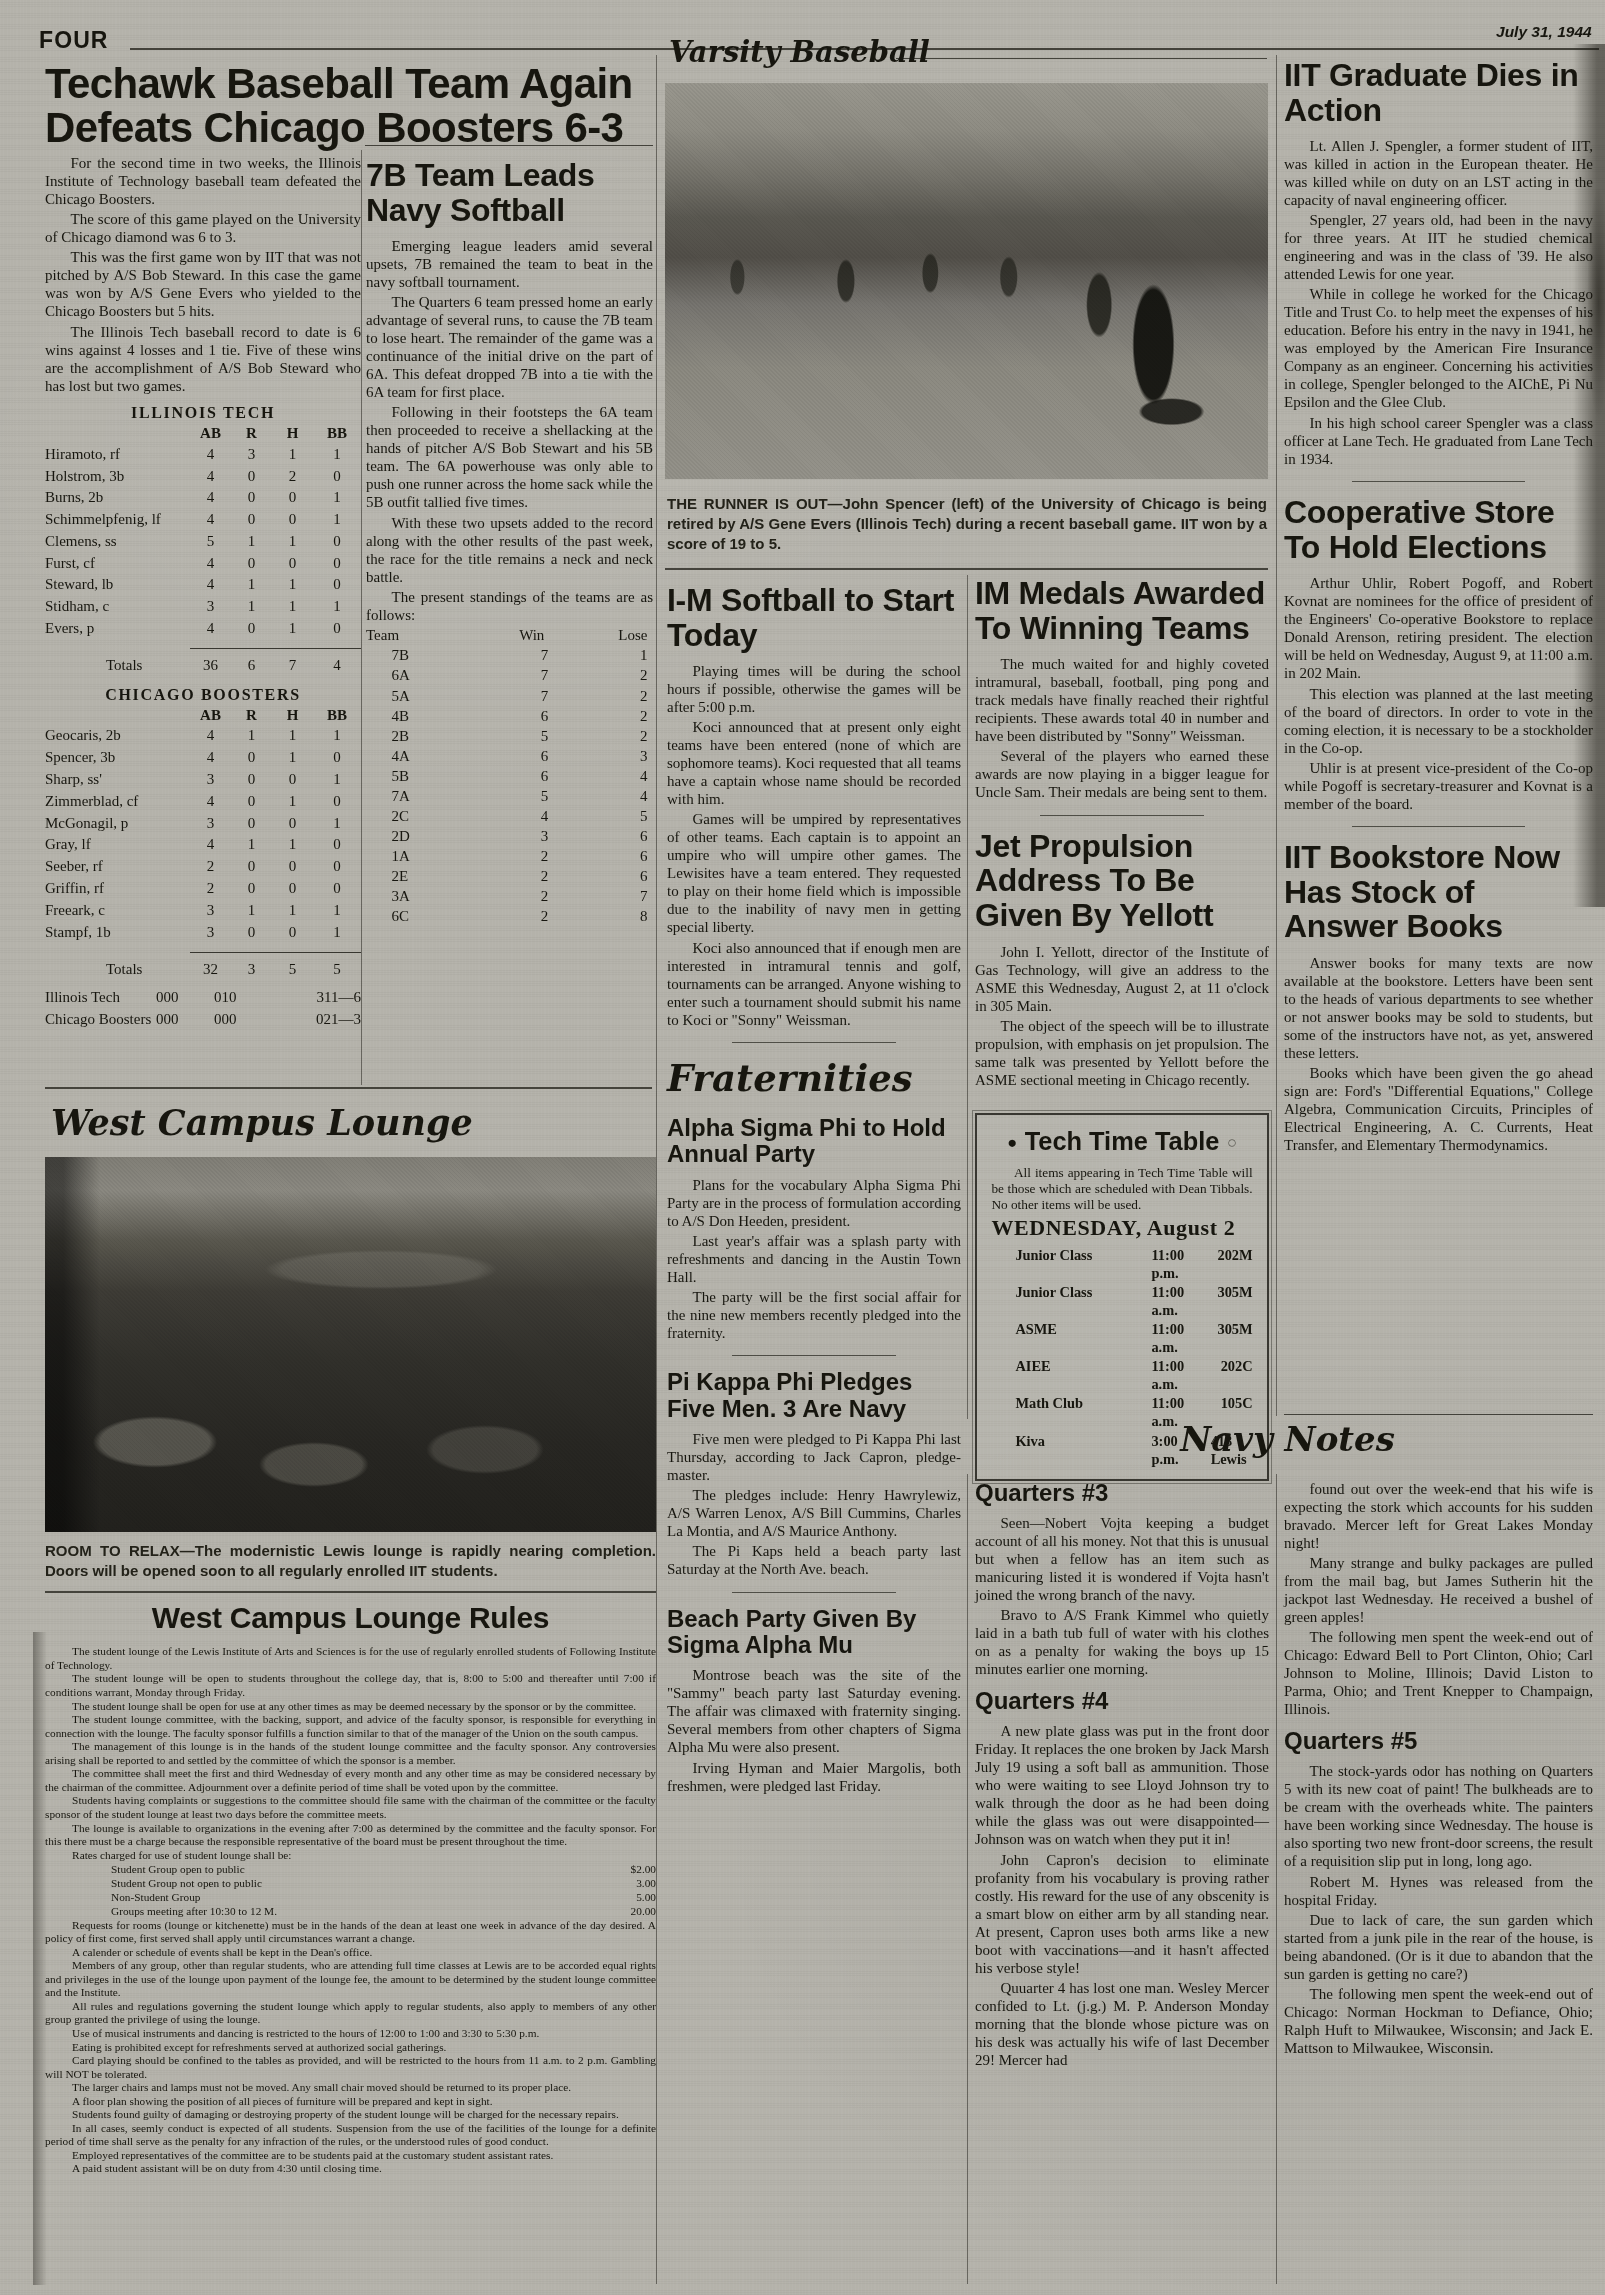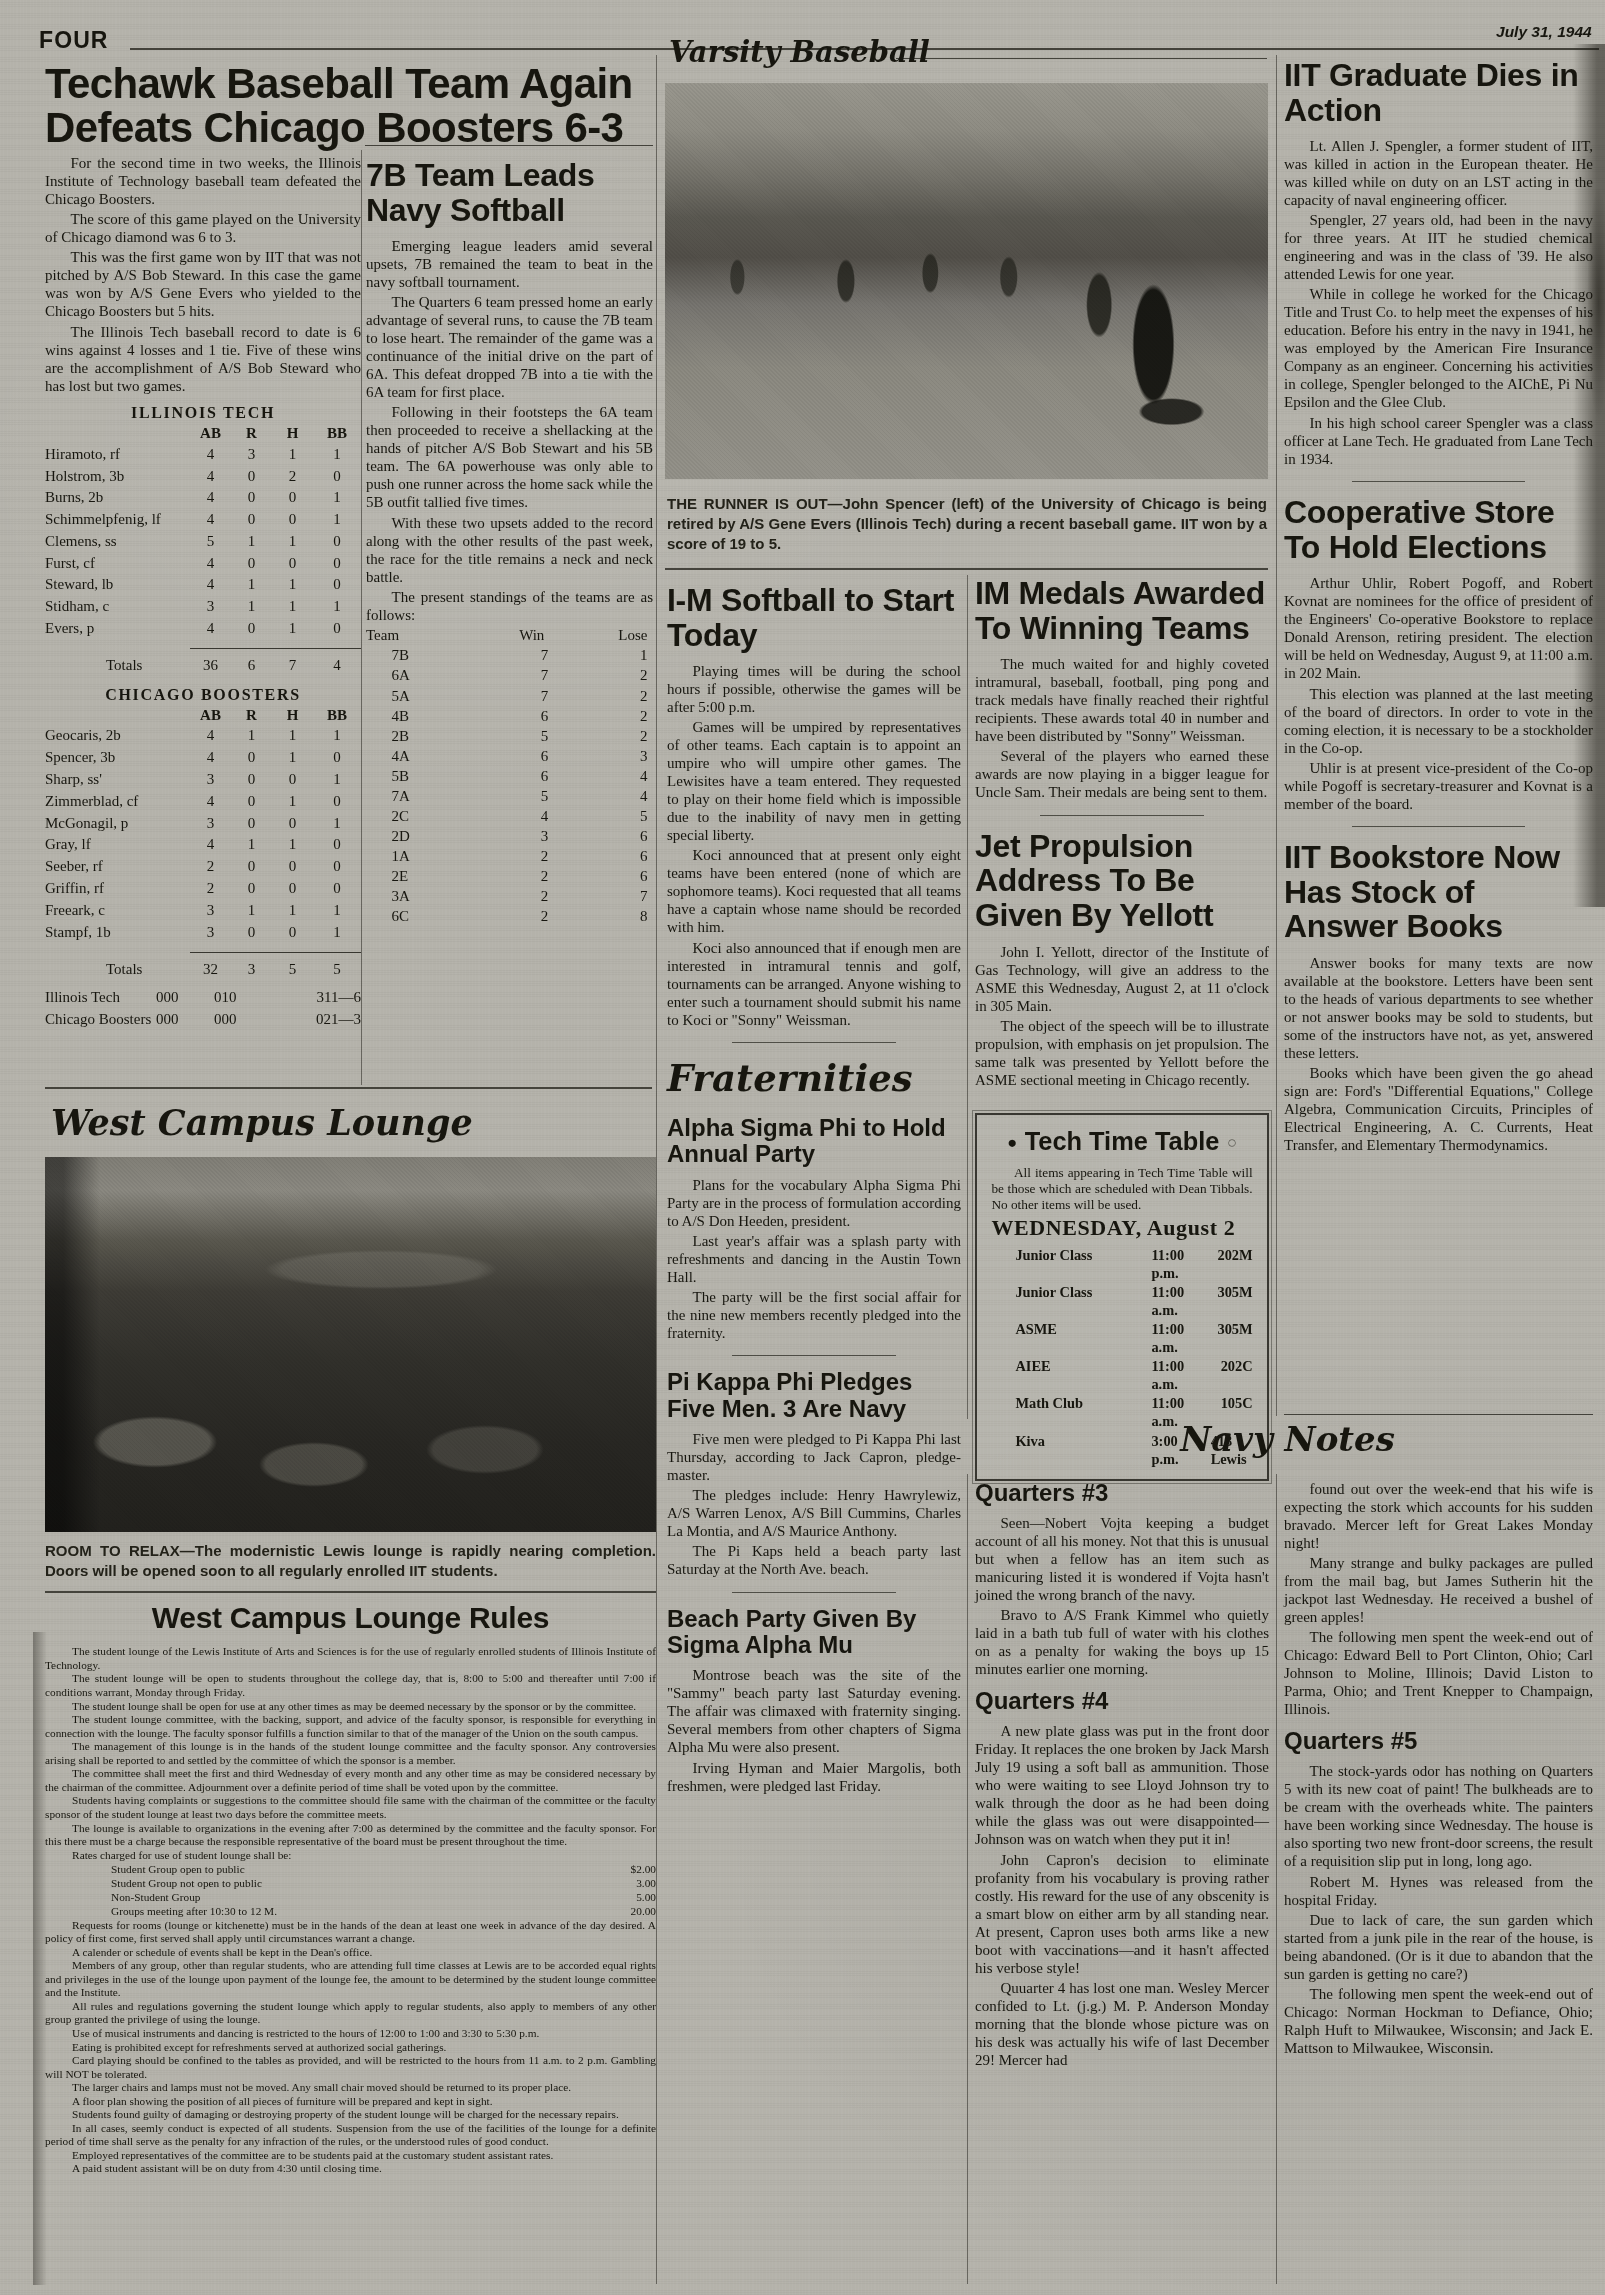--- a/index.html
+++ b/index.html
@@ -407,22 +407,22 @@
   <h2 class="abs script" style="left:669px;top:35px;font-size:29px;margin:0;">Varsity Baseball</h2>
   <div class="hrule thin" style="left:896px;top:58px;width:371px;"></div>
   <div class="photo photo-baseball" style="left:665px;top:83px;width:603px;height:396px;"></div>
   <p class="abs caption" style="left:667px;top:494px;width:600px;margin:0;">THE RUNNER IS OUT—John Spencer (left) of the University of Chicago is being retired by A/S Gene Evers (Illinois Tech) during a recent baseball game. IIT won by a score of 19 to 5.</p>
   <div class="hrule" style="left:665px;top:568px;width:603px;"></div>
 
   <section class="abs body-text" style="left:667px;top:583px;width:294px;">
     <h2 class="h2">I-M Softball to Start Today</h2>
     <div>
         <p>Playing times will be during the school hours if possible, otherwise the games will be after 5:00 p.m.</p>
+        <p>Koci announced that at present only eight teams have been entered (none of which are sophomore teams). Koci requested that all teams have a captain whose name should be recorded with him.</p>
         <p>Games will be umpired by representatives of other teams. Each captain is to appoint an umpire who will umpire other games. The Lewisites have a team entered. They requested to play on their home field which is impossible due to the inability of navy men in getting special liberty.</p>
-        <p>Koci announced that at present only eight teams have been entered (none of which are sophomore teams). Koci requested that all teams have a captain whose name should be recorded with him.</p>
         <p>Koci also announced that if enough men are interested in intramural tennis and golf, tournaments can be arranged. Anyone wishing to enter such a tournament should submit his name to Koci or "Sonny" Weissman.</p>
       </div>
     <hr class="divider">
     <h2 class="script" style="font-size:37px;text-align:left;margin:5.5px 0 14.4px 0;">Fraternities</h2>
     <h3 class="h3">Alpha Sigma Phi to Hold Annual Party</h3>
     <div>
         <p>Plans for the vocabulary Alpha Sigma Phi Party are in the process of formulation according to A/S Don Heeden, president.</p>
         <p>Last year's affair was a splash party with refreshments and dancing in the Austin Town Hall.</p>
         <p>The party will be the first social affair for the nine new members recently pledged into the fraternity.</p>
       </div>
@@ -550,21 +550,21 @@
 
   <div class="hrule" style="left:45px;top:1087px;width:607px;"></div>
   <h2 class="abs script" style="left:51px;top:1102px;font-size:35px;margin:0;">West Campus Lounge</h2>
   <div class="photo photo-lounge" style="left:45px;top:1157px;width:611px;height:375px;"></div>
   <p class="abs caption" style="left:45px;top:1541px;width:611px;margin:0;">ROOM TO RELAX—The modernistic Lewis lounge is rapidly nearing completion. Doors will be opened soon to all regularly enrolled IIT students.</p>
   <div class="hrule" style="left:45px;top:1591px;width:611px;"></div>
 
   <section class="abs" style="left:45px;top:1602px;width:611px;">
     <h2 class="h2" style="text-align:center;font-size:30px;margin-bottom:11px;">West Campus Lounge Rules</h2>
     <div class="rules-text">
-        <p>The student lounge of the Lewis Institute of Arts and Sciences is for the use of regularly enrolled students of Illinois Institute of Technology.</p>
+        <p>The student lounge of the Lewis Institute of Arts and Sciences is for the use of regularly enrolled students of Following Institute of Technology.</p>
         <p>The student lounge will be open to students throughout the college day, that is, 8:00 to 5:00 and thereafter until 7:00 if conditions warrant, Monday through Friday.</p>
         <p>The student lounge shall be open for use at any other times as may be deemed necessary by the sponsor or by the committee.</p>
         <p>The student lounge committee, with the backing, support, and advice of the faculty sponsor, is responsible for everything in connection with the lounge. The faculty sponsor fulfills a function similar to that of the manager of the Union on the south campus.</p>
         <p>The management of this lounge is in the hands of the student lounge committee and the faculty sponsor. Any controversies arising shall be reported to and settled by the committee of which the sponsor is a member.</p>
         <p>The committee shall meet the first and third Wednesday of every month and any other time as may be considered necessary by the chairman of the committee. Adjournment over a definite period of time shall be voted upon by the committee.</p>
         <p>Students having complaints or suggestions to the committee should file same with the chairman of the committee or the faculty sponsor of the student lounge at least two days before the committee meets.</p>
         <p>The lounge is available to organizations in the evening after 7:00 as determined by the committee and the faculty sponsor. For this there must be a charge because the responsible representative of the board must be present throughout the time.</p>
         <p>Rates charged for use of student lounge shall be:</p>
       </div>
     <div class="rates">

